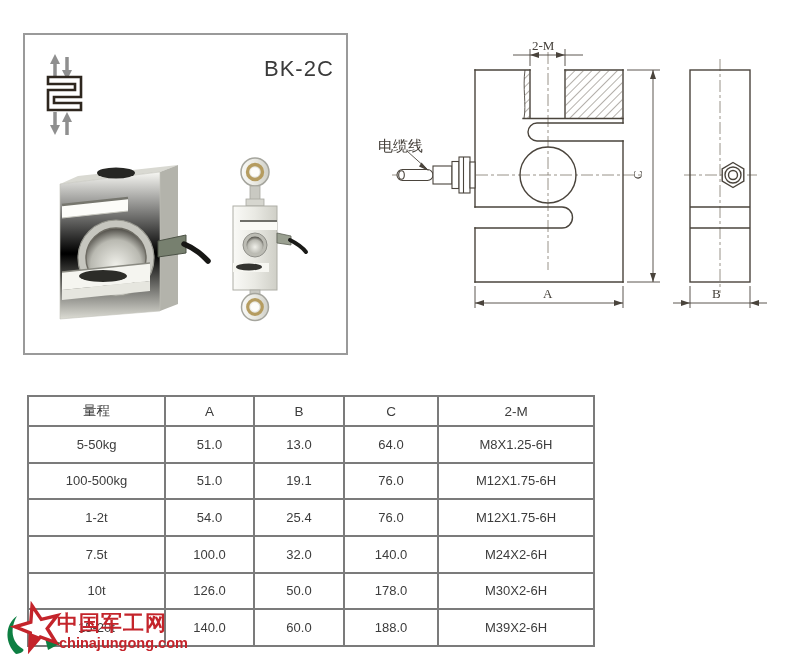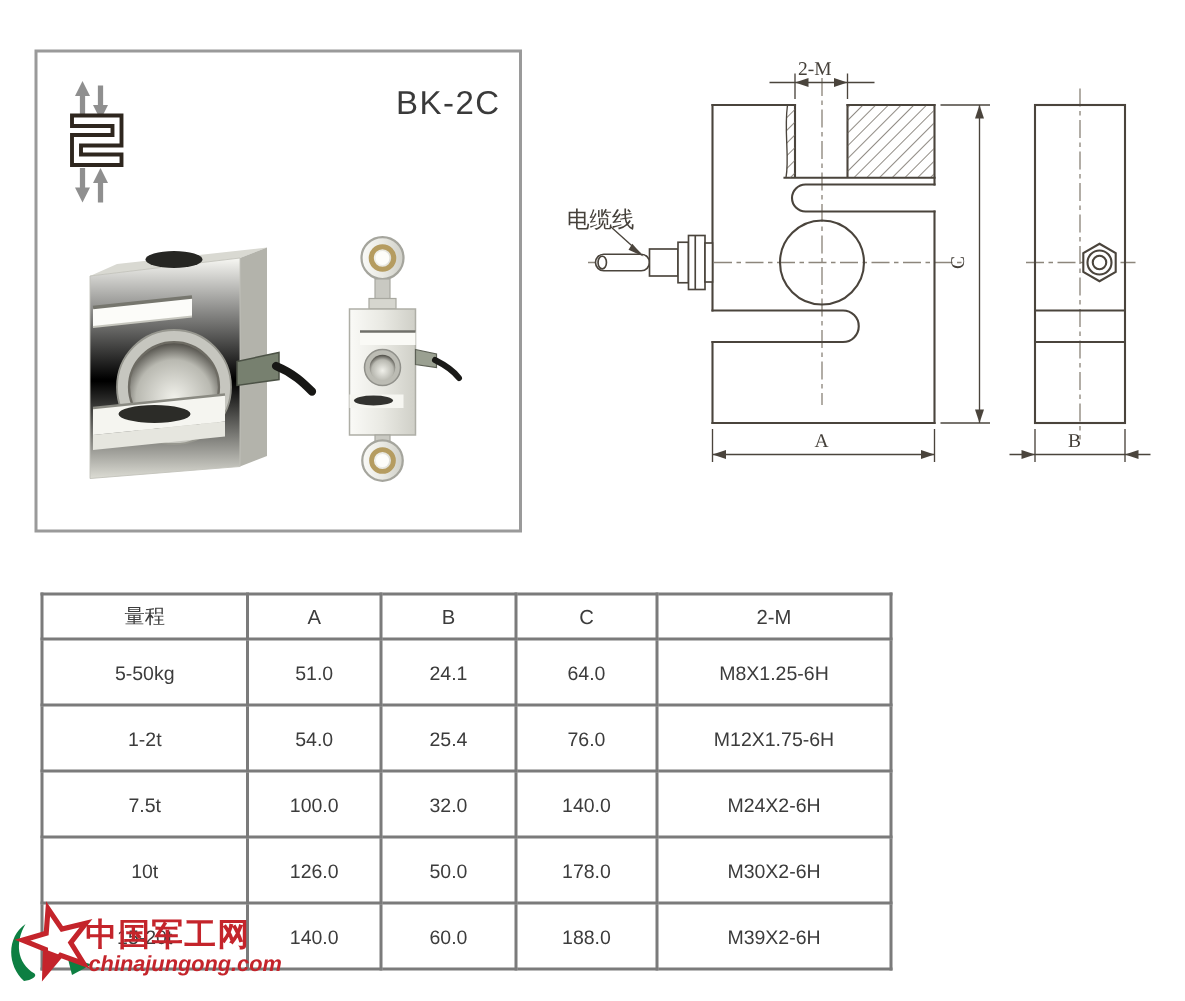--- a/index.html
+++ b/index.html
@@ -22,21 +22,21 @@
               border-collapse:collapse;table-layout:fixed;}
   #spec-table th,#spec-table td{border:2px solid #7b7b7b;text-align:center;vertical-align:middle;
               font-size:13px;color:#3c3c3c;font-weight:400;padding:0;height:28px;}
   #spec-table th{font-size:13.5px;text-align:center;}
   
   #logo{position:absolute;left:0;top:594px;width:230px;height:73px;z-index:10;text-align:right;}
   #logo-star{position:absolute;left:4px;top:4px;width:64px;height:64px;}
   #logo-title{position:absolute;left:57px;top:15px;font-size:21px;font-weight:700;
               color:#c4242b;letter-spacing:1px;white-space:nowrap;}
   #logo-domain{position:absolute;left:59px;top:41px;font-size:14.5px;font-weight:700;
-              color:#c4242b;white-space:nowrap;font-style:italic;}
+              color:#c4242b;white-space:nowrap;}
   svg{position:absolute;left:0;top:0;}
   #box-art{left:23px;top:33px;}
   #drawing{left:370px;top:30px;}
 </style>
 </head>
 <body>
 
 <div id="page">
 
   <div id="photo-box"></div>
@@ -226,23 +226,30 @@
         <th>A</th>
         <th>B</th>
         <th>C</th>
         <th>2-M</th>
       </tr>
     </thead>
     <tbody>
       <tr>
         <td>5-50kg</td>
         <td>51.0</td>
-        <td>24.1</td>
+        <td>13.0</td>
         <td>64.0</td>
         <td>M8X1.25-6H</td>
+      </tr>
+      <tr>
+        <td>100-500kg</td>
+        <td>51.0</td>
+        <td>19.1</td>
+        <td>76.0</td>
+        <td>M12X1.75-6H</td>
       </tr>
       <tr>
         <td>1-2t</td>
         <td>54.0</td>
         <td>25.4</td>
         <td>76.0</td>
         <td>M12X1.75-6H</td>
       </tr>
       <tr>
         <td>7.5t</td>

